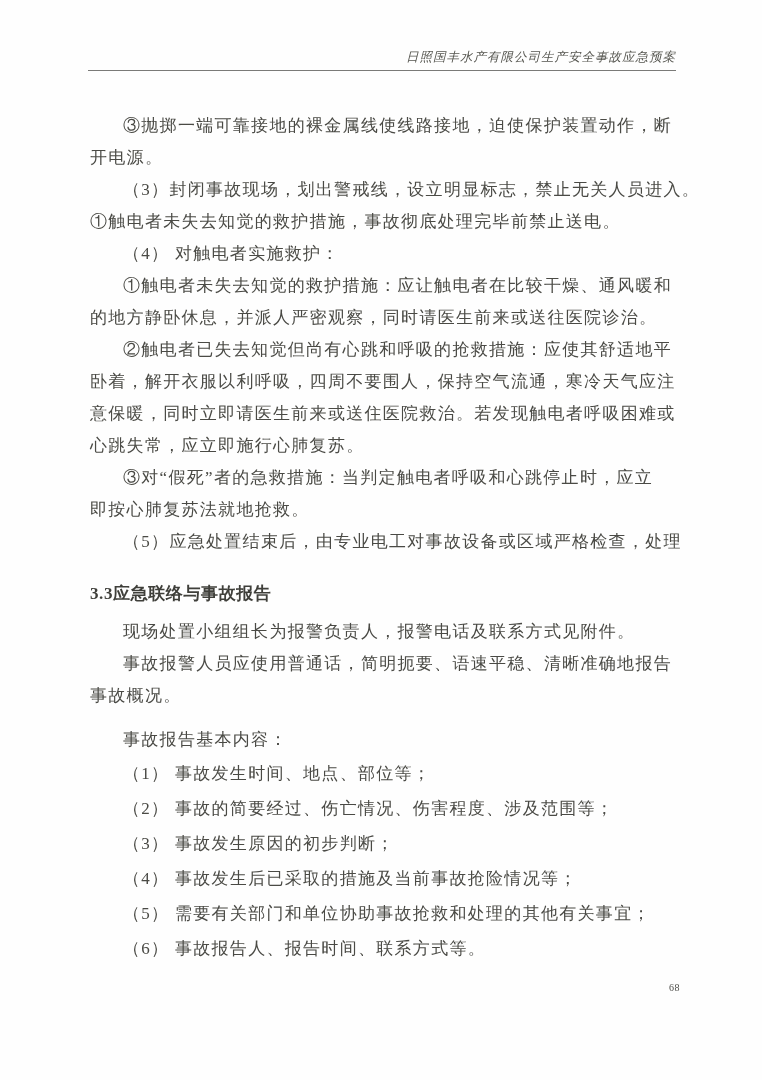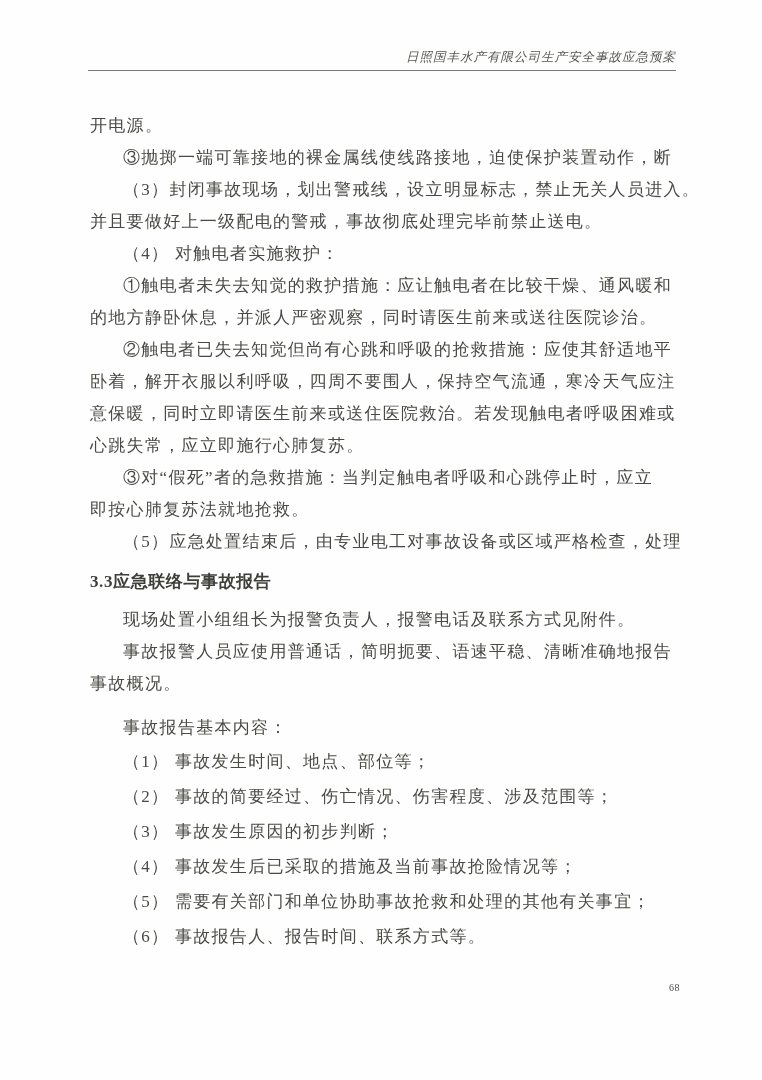--- a/index.html
+++ b/index.html
@@ -42,21 +42,21 @@
     width: 586px;
     top: 110px;
     font-size: 17px;
     line-height: 32px;
     letter-spacing: 1.3px;
     text-align: left;
   }
   .line { white-space: nowrap; }
   .indent { padding-left: 33px; }
   .heading {
-    margin: 8px 0 6px 0;
+    margin: 20px 0 6px 0;
     padding: 0;
     font-size: 17px;
     font-weight: bold;
     line-height: 32px;
     letter-spacing: 0.6px;
     color: #3f3f3a;
   }
   .report { line-height: 35px; }
   .gap-before { margin-top: 12px; }
   .page-number {
@@ -72,24 +72,24 @@
 <body>
 
 <div class="page">
 
   <div class="doc-header">
     <span>日照国丰水产有限公司生产安全事故应急预案</span>
   </div>
   <div class="header-rule"></div>
 
   <div class="content">
+    <div class="line indent">③抛掷一端可靠接地的裸金属线使线路接地，迫使保护装置动作，断</div>
     <div class="line">开电源。</div>
-    <div class="line indent">③抛掷一端可靠接地的裸金属线使线路接地，迫使保护装置动作，断</div>
     <div class="line indent">（3）封闭事故现场，划出警戒线，设立明显标志，禁止无关人员进入。</div>
-    <div class="line">并且要做好上一级配电的警戒，事故彻底处理完毕前禁止送电。</div>
+    <div class="line">①触电者未失去知觉的救护措施，事故彻底处理完毕前禁止送电。</div>
     <div class="line indent">（4） 对触电者实施救护：</div>
     <div class="line indent">①触电者未失去知觉的救护措施：应让触电者在比较干燥、通风暖和</div>
     <div class="line">的地方静卧休息，并派人严密观察，同时请医生前来或送往医院诊治。</div>
     <div class="line indent">②触电者已失去知觉但尚有心跳和呼吸的抢救措施：应使其舒适地平</div>
     <div class="line">卧着，解开衣服以利呼吸，四周不要围人，保持空气流通，寒冷天气应注</div>
     <div class="line">意保暖，同时立即请医生前来或送住医院救治。若发现触电者呼吸困难或</div>
     <div class="line">心跳失常，应立即施行心肺复苏。</div>
     <div class="line indent">③对“假死”者的急救措施：当判定触电者呼吸和心跳停止时，应立</div>
     <div class="line">即按心肺复苏法就地抢救。</div>
     <div class="line indent">（5）应急处置结束后，由专业电工对事故设备或区域严格检查，处理</div>

